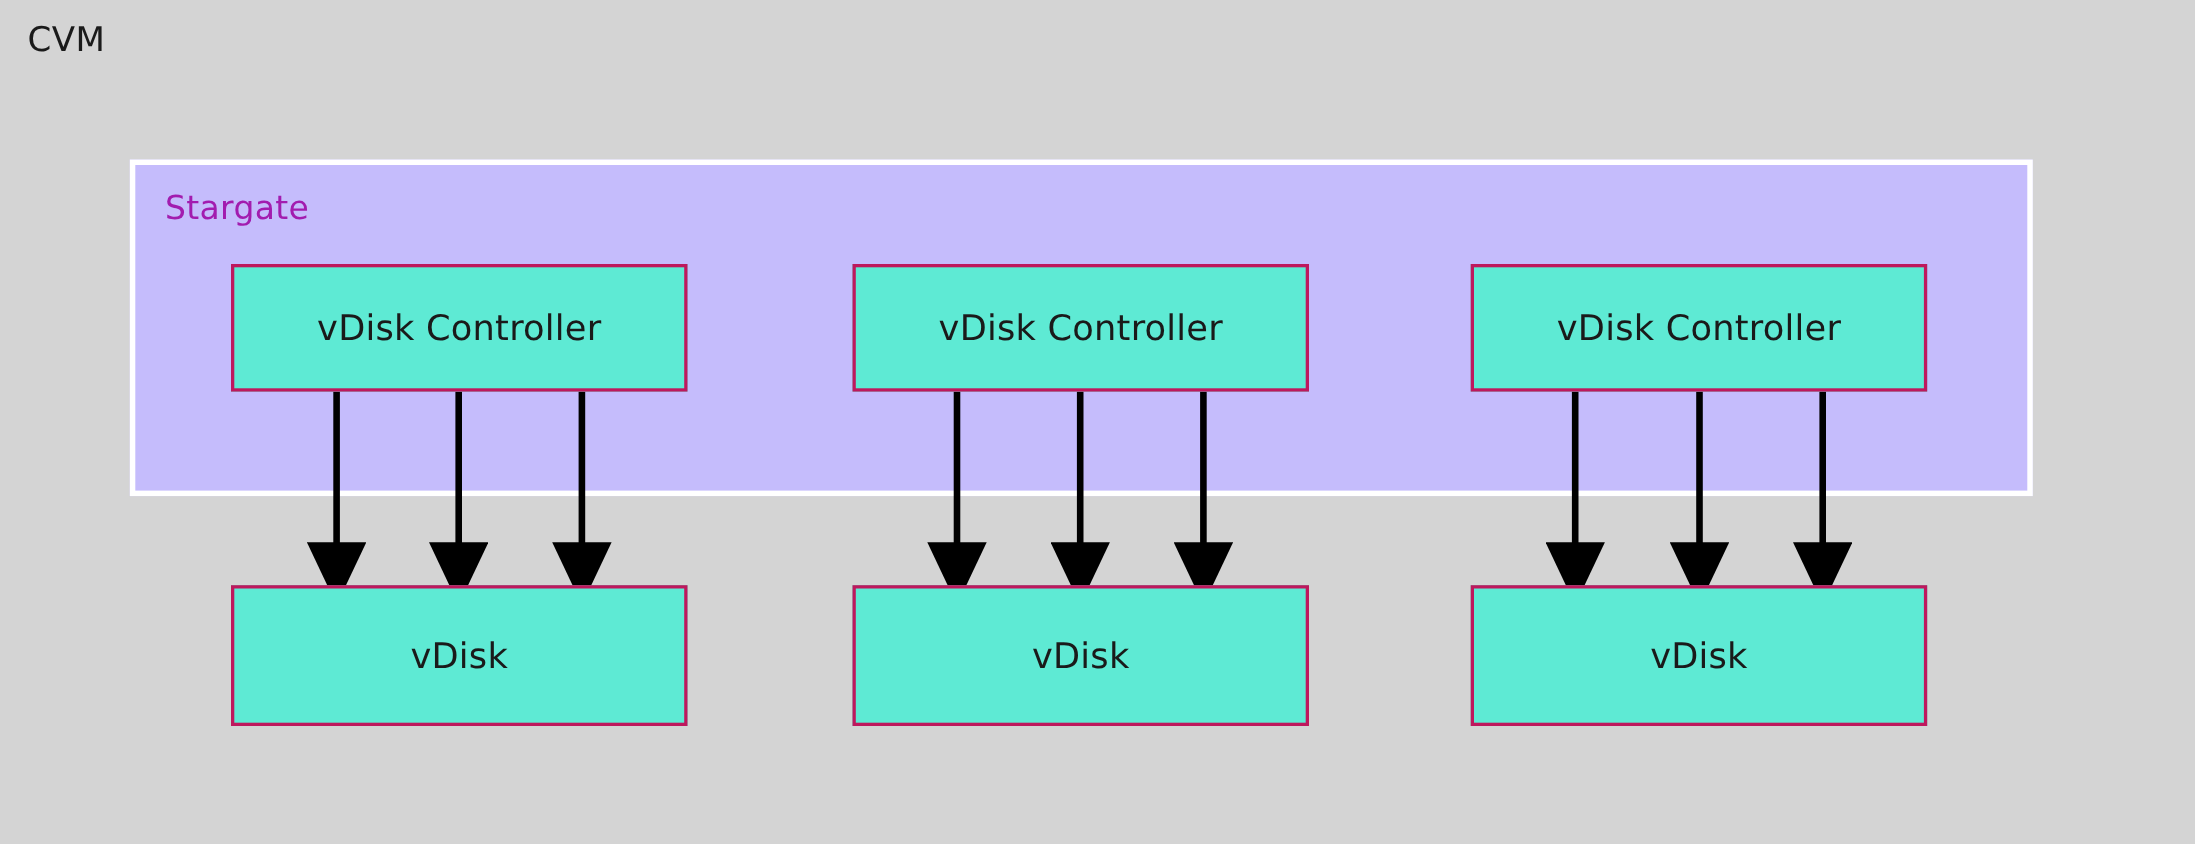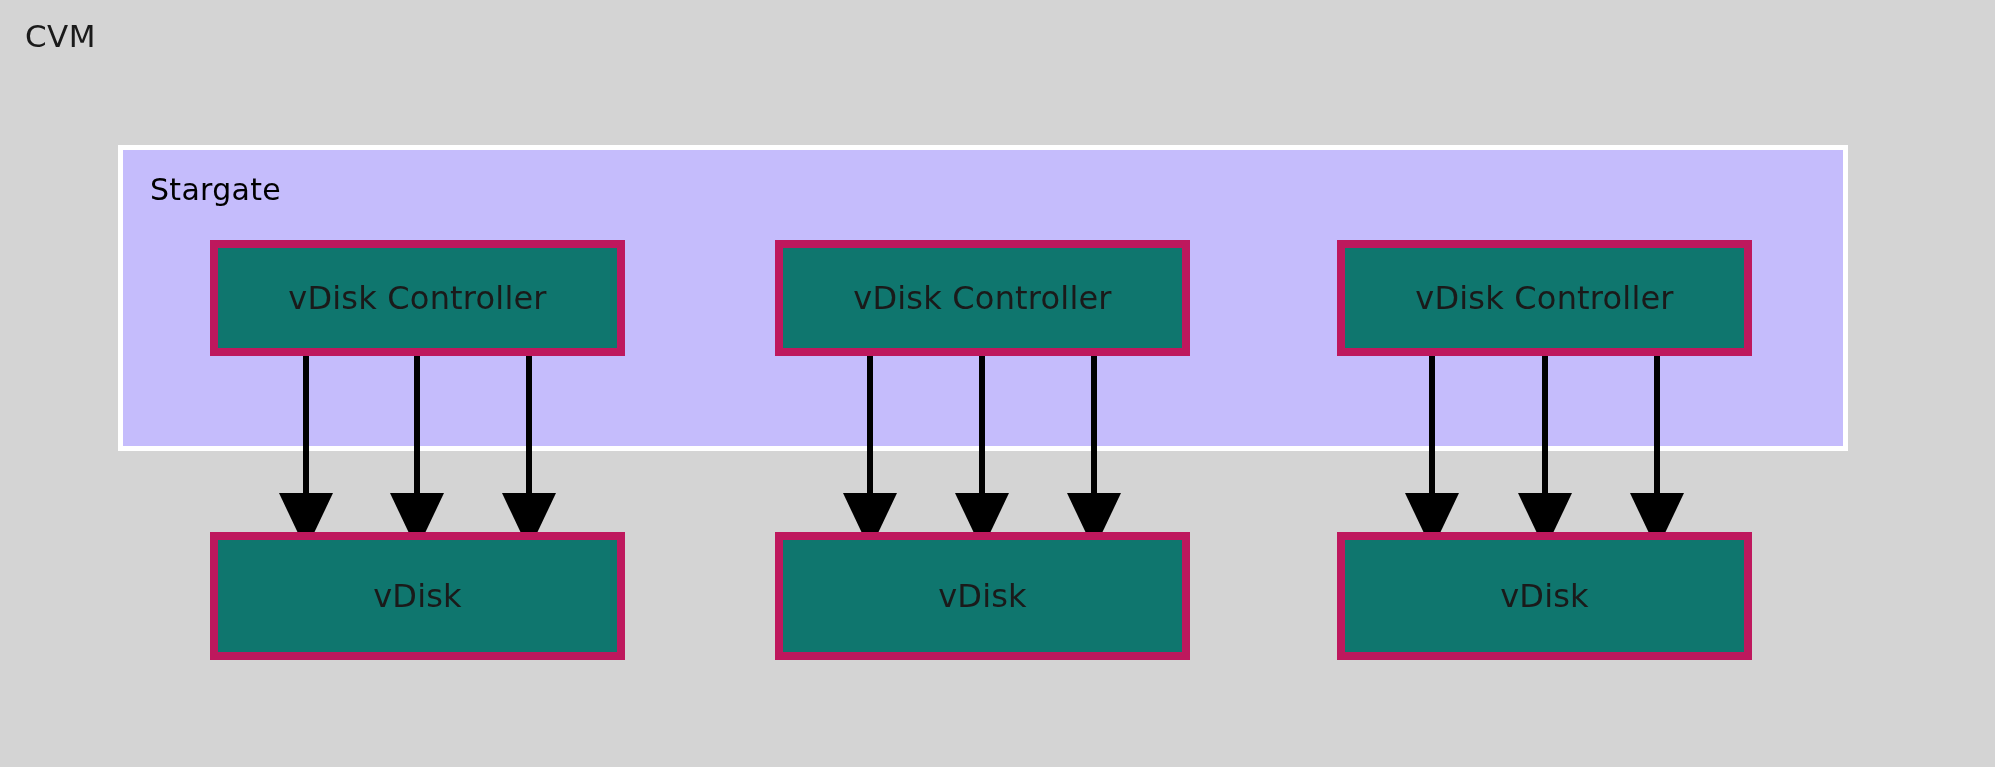--- a/index.html
+++ b/index.html
@@ -37,28 +37,28 @@
     height: 306px;
     background: #c5bcfc;
     border: 5px solid #ffffff;
     box-sizing: border-box;
   }
   .stargate-label {
     position: absolute;
     left: 27px;
     top: 22px;
     font-size: 30px;
-    color: #000000;
+    color: #a21caf;
     letter-spacing: 0.3px;
     white-space: nowrap;
   }
   .node-box {
     position: absolute;
-    background: #0f766e;
-    border: 8px solid #be185d;
+    background: #5eead4;
+    border: 3px solid #be185d;
     box-sizing: border-box;
     display: flex;
     align-items: center;
     justify-content: center;
   }
   .node-box .node-label {
     font-size: 32px;
     color: #1a1a1a;
     letter-spacing: 0.2px;
     white-space: nowrap;

